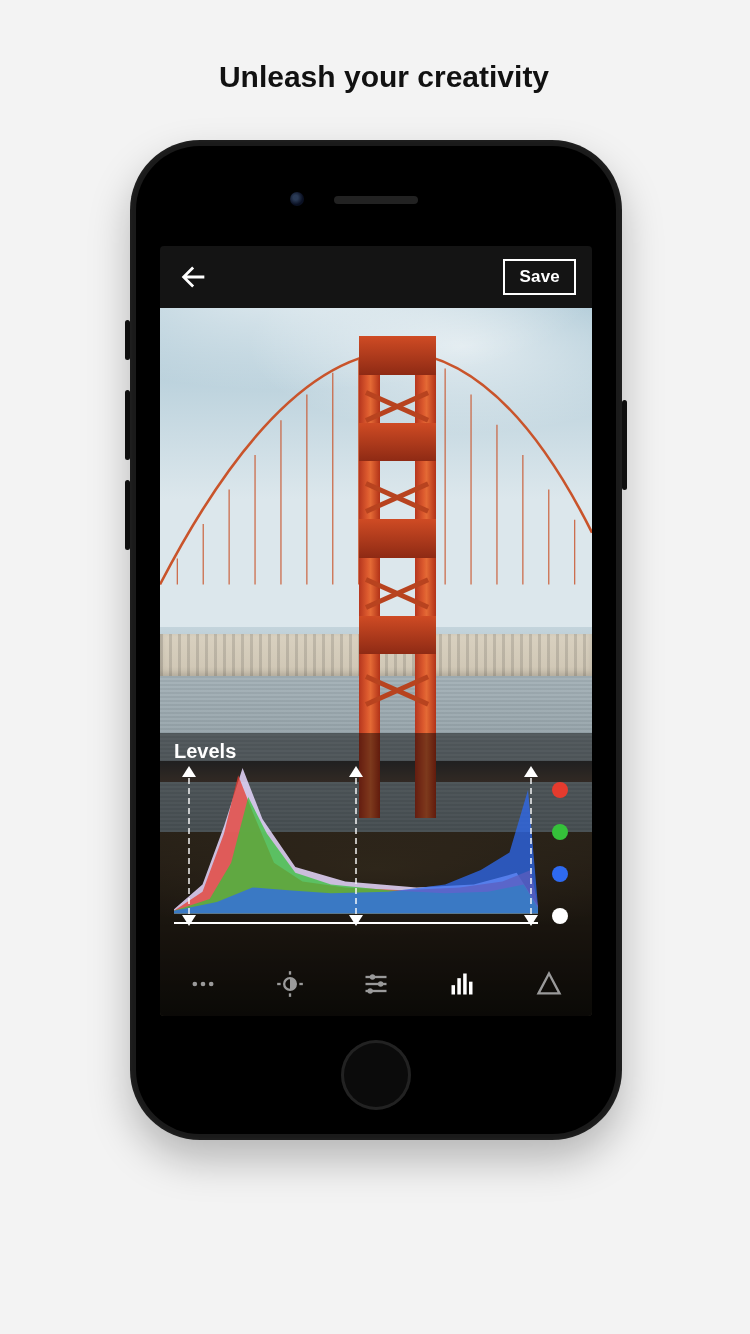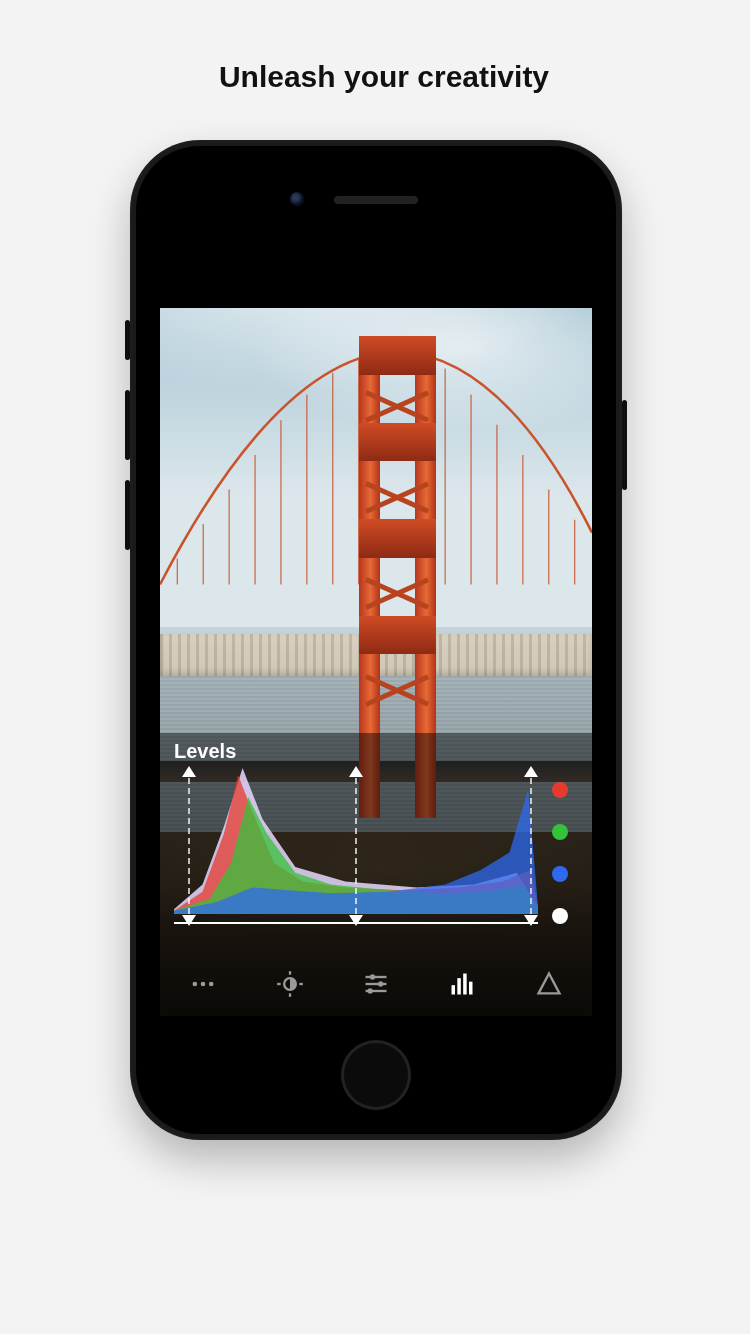--- a/index.html
+++ b/index.html
@@ -88,20 +88,28 @@
   <div class="side-btn sb2"></div>
   <div class="side-btn sb3"></div>
   <div class="side-btn sb4"></div>
   <div class="phone-inner">
     <div class="speaker"></div>
     <div class="cam"></div>
     <div class="home"></div>
 
     <div class="screen">
 
+      <div class="appbar">
+        <div class="back">
+          <svg viewBox="0 0 24 24">
+              <path d="M20 11H7.8l5-5-1.4-1.4L4 12l7.4 7.4 1.4-1.4-5-5H20z" fill="#fff"></path>
+            </svg>
+        </div>
+        <button class="save-btn">Save</button>
+      </div>
 
       <div class="photo">
         <div class="sky"></div>
         <div class="city"></div>
         <div class="sea"></div>
         <div class="deck"></div>
         <svg class="cables" viewBox="0 0 100 100" preserveAspectRatio="none">
           <path d="M0 64 Q 27 12 54 10" stroke="#c9542b" stroke-width="0.6" fill="none"></path>
           <path d="M56 10 Q 80 12 100 52" stroke="#c9542b" stroke-width="0.6" fill="none"></path>
           <g stroke="#c9542b" stroke-width="0.25">

